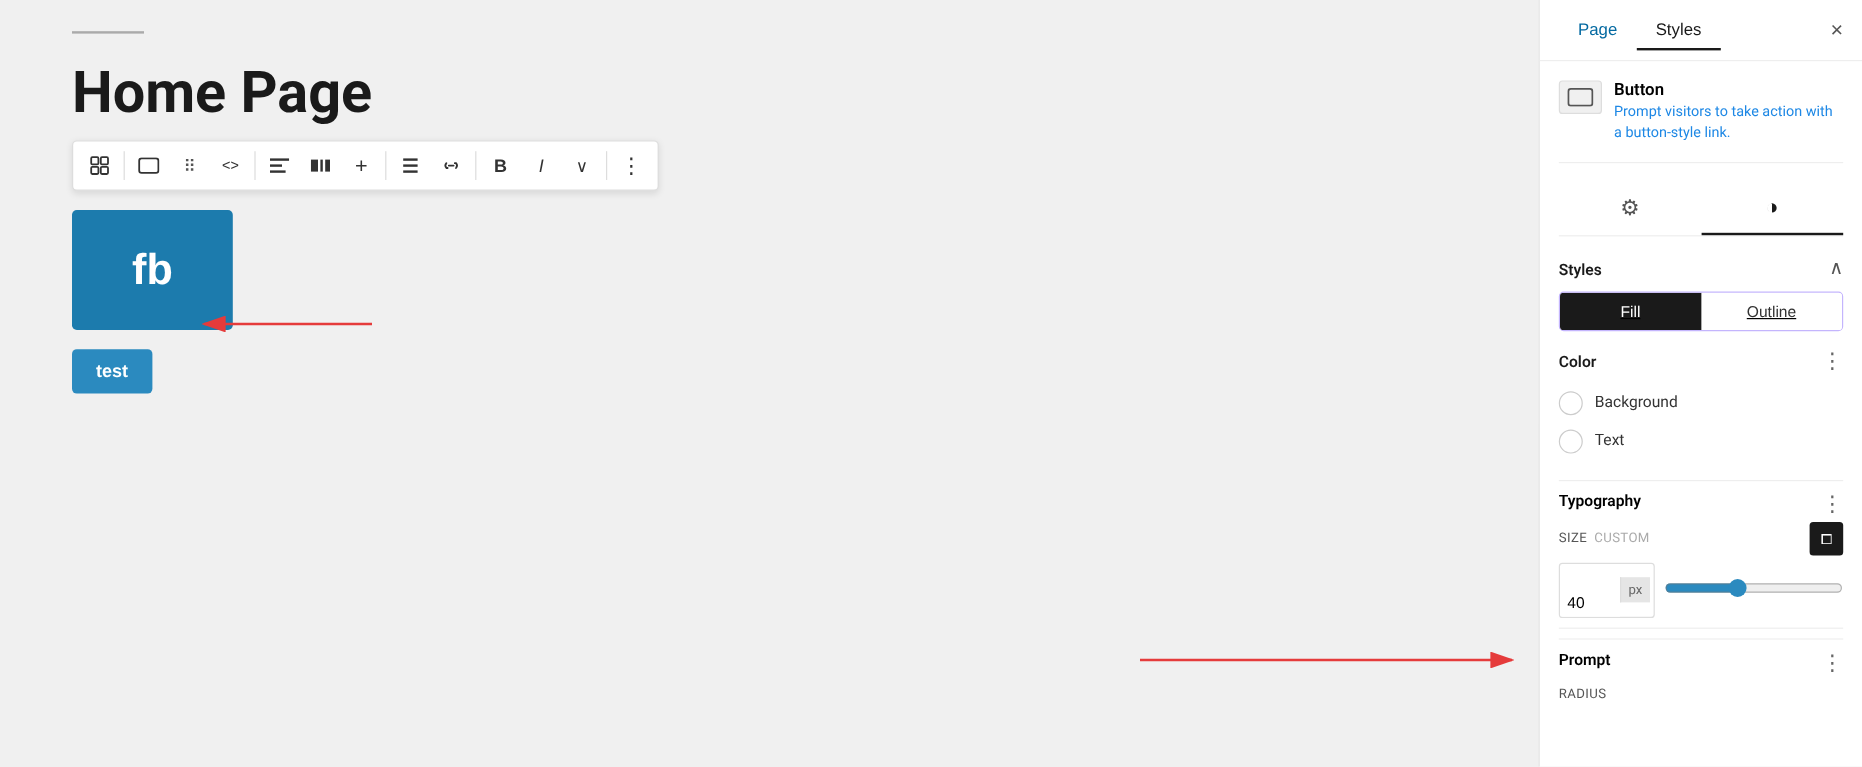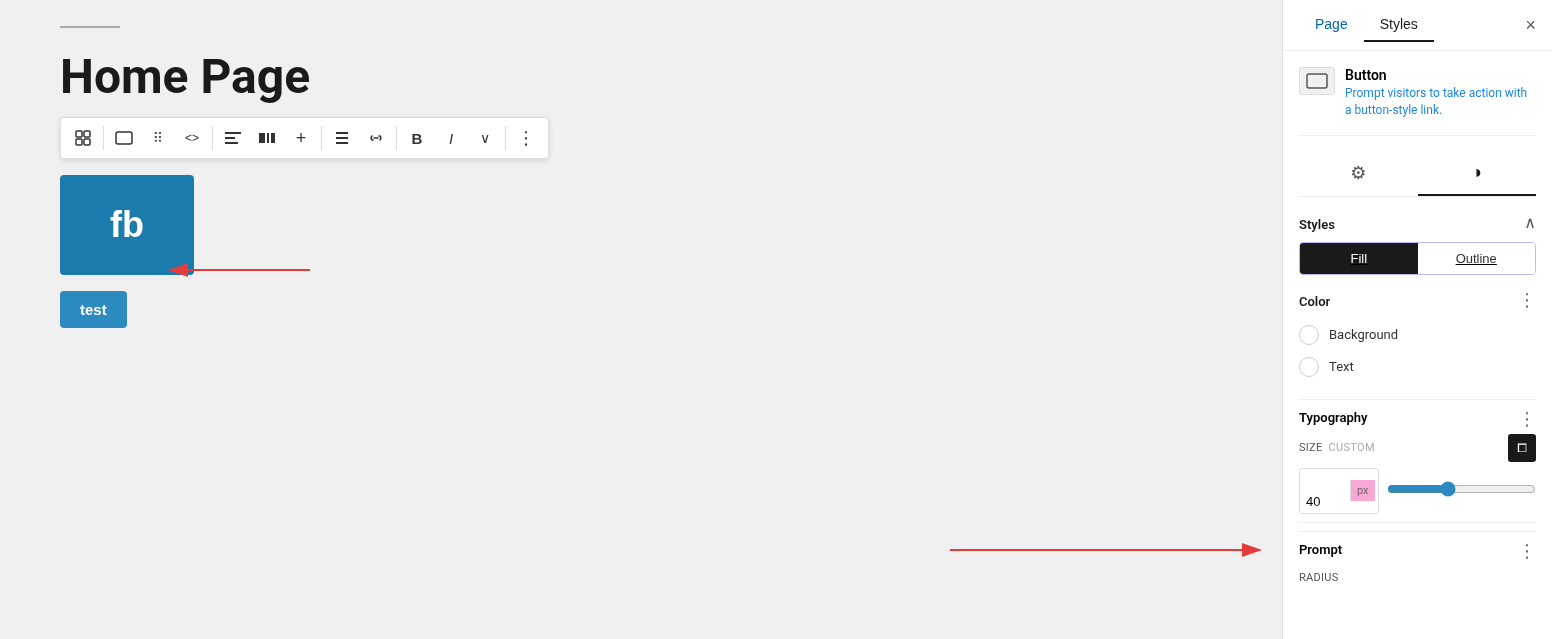--- a/index.html
+++ b/index.html
@@ -349,21 +349,21 @@
       padding: 4px 6px;
       font-size: 13px;
       outline: none;
       margin-top: 21px;
     }
 
     .size-unit {
       padding: 4px 6px;
       font-size: 11px;
       color: #666;
-      background: #f9a8d4;
+      background: #e5e5e5;
       border-left: 1px solid #ddd;
     }
 
     .slider-wrap {
       flex: 1;
     }
 
     .slider {
       width: 100%;
       accent-color: #2b8abf;

